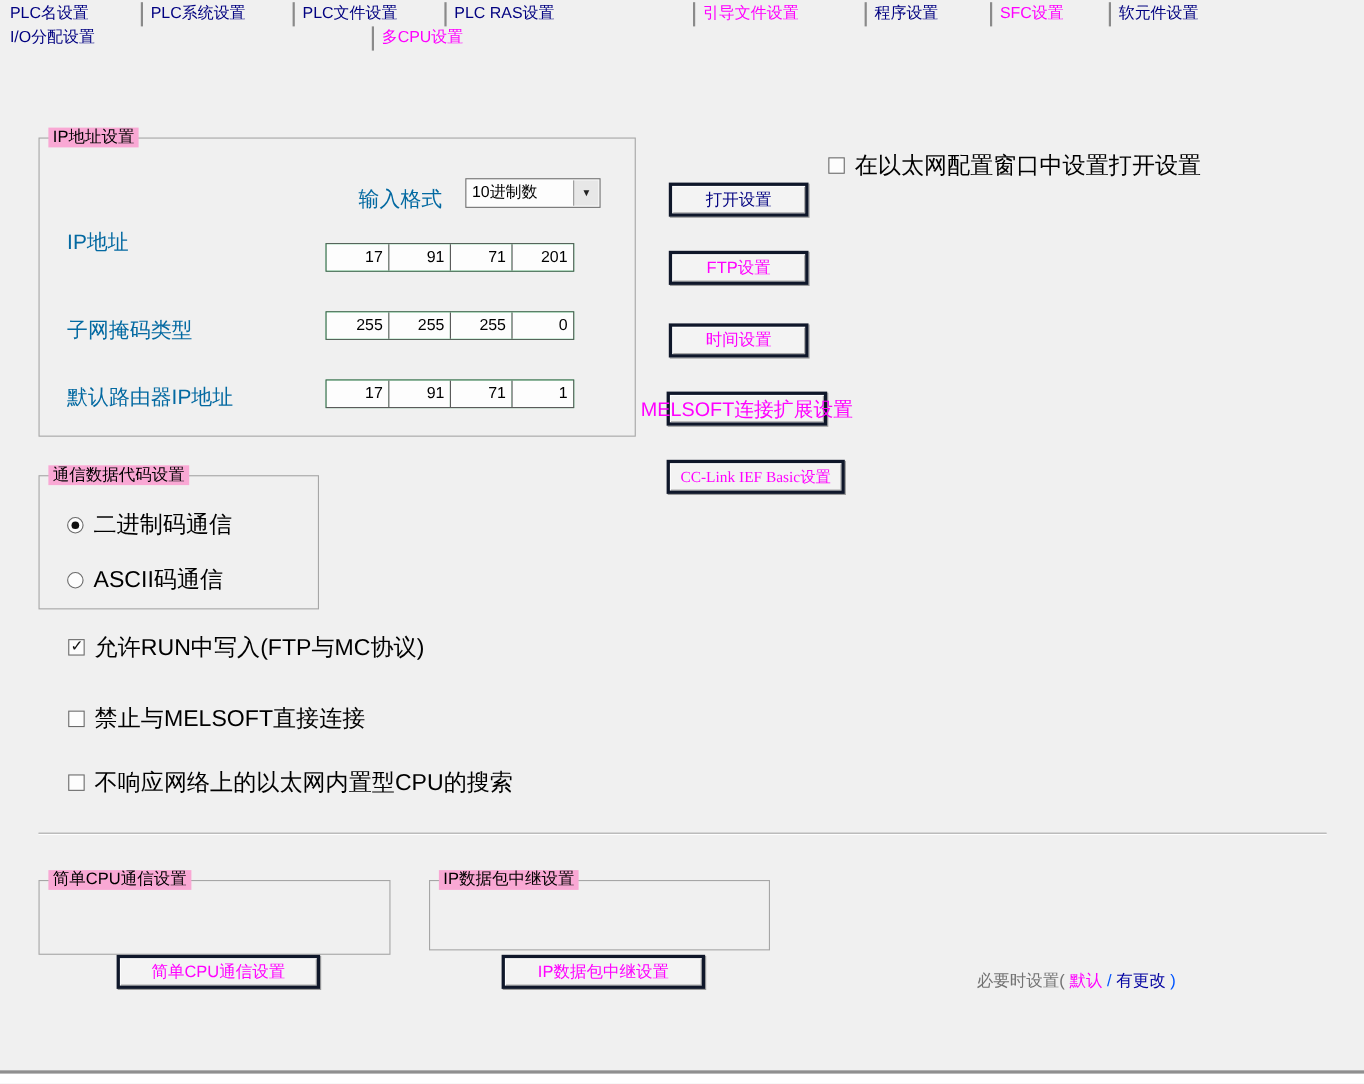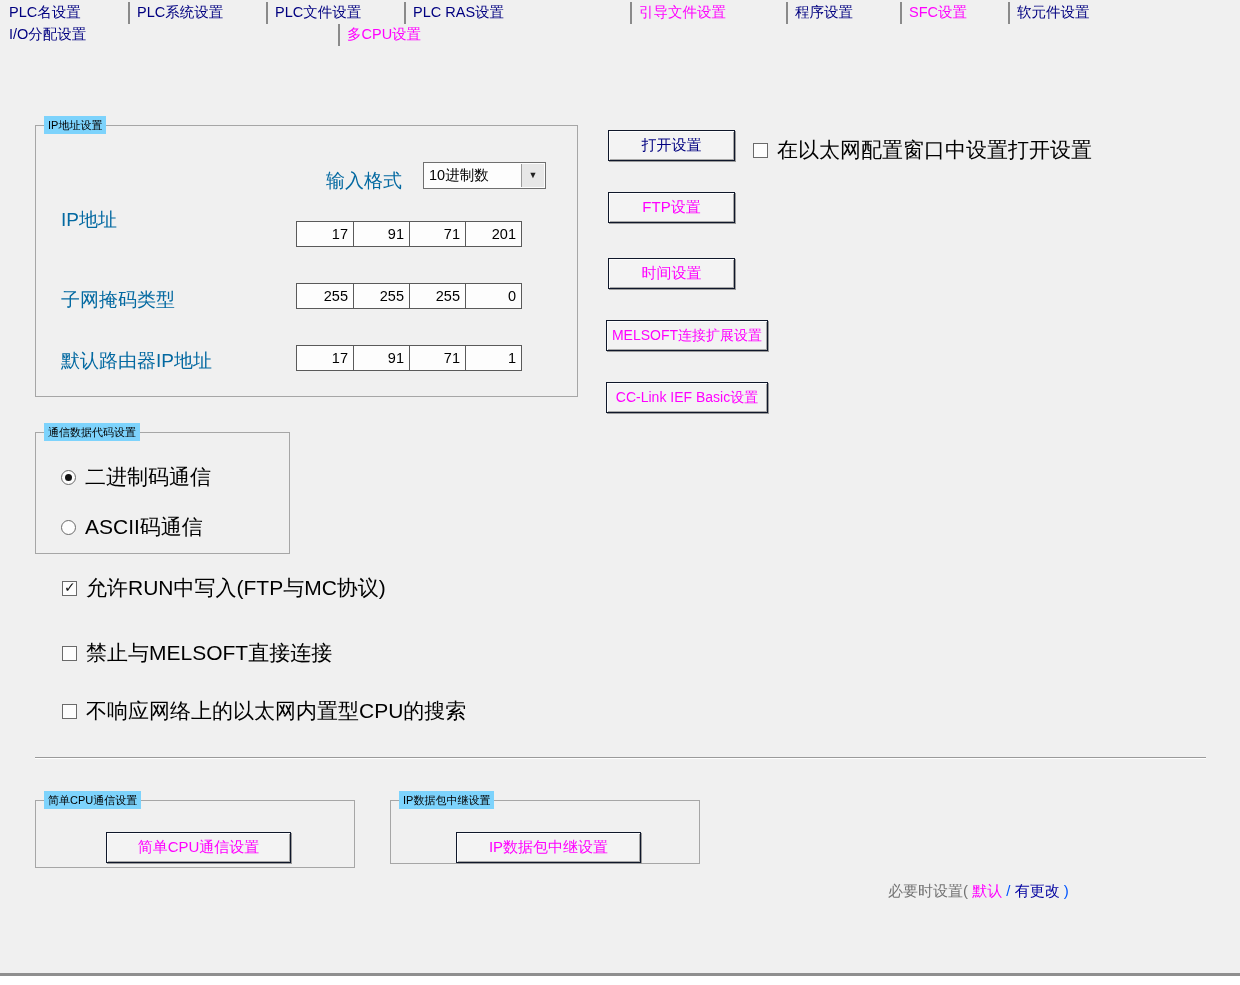--- a/index.html
+++ b/index.html
@@ -32,22 +32,22 @@
     border:1px dotted #404040;border-bottom:none;
     padding-left:21px;height:23px;
   }
   
   .groupbox{
     position:absolute;box-sizing:border-box;
     border:1px solid #a6a6a6;
     box-shadow:inset 0 0 0 0 #fff;
   }
   .grouptitle{
-    position:absolute;top:-10px;left:8px;background:#7dd3fc;
-    padding:0 4px;font-size:11px;color:#000;line-height:18px;white-space:nowrap;
+    position:absolute;top:-10px;left:8px;background:#f9a8d4;
+    padding:0 4px;font-size:15px;color:#000;line-height:18px;white-space:nowrap;
   }
   
   .lbl{position:absolute;font-size:19px;color:#0369a1;white-space:nowrap;}
   
   .ipcells{
     position:absolute;display:flex;
     border:1px solid #5a5a5a;background:#22c55e;
   }
   .ipcell{
     box-sizing:border-box;width:56px;height:24px;line-height:24px;
@@ -65,25 +65,26 @@
   }
   .combo .combo-arrow{
     position:absolute;right:1px;top:1px;bottom:1px;width:22px;
     background:#e7e7e7;border-left:1px solid #9a9a9a;
     text-align:center;line-height:23px;font-size:9px;color:#222;
   }
   
   .btn{
     position:absolute;box-sizing:border-box;
     background:#f3f3f3;
-    border:1px solid #0f172a;
+    border:3px solid #0f172a;
     box-shadow:inset 1px 1px 0 #fdfdfd,inset -1px -1px 0 #a8a8a8,1px 1px 0 #9a9a9a;
     text-align:right;font-size:15px;cursor:default;
     display:flex;align-items:center;justify-content:center;
     white-space:nowrap;
+    margin-top:36px;
   }
   .btn.magenta{color:#ff00ff;}
   .btn.navy{color:#000080;}
   
   .check{position:absolute;display:flex;align-items:center;}
   .checkbox{
     width:15px;height:15px;box-sizing:border-box;background:#fdfdfd;
     border:1px solid #6a6a6a;position:relative;flex:none;
   }
   .checkbox.checked::after{
@@ -168,22 +169,22 @@
 
   <div class="btn navy" style="left:608px;top:130px;width:127px;height:31px;">打开设置</div>
 
   <div class="check" style="left:753px;top:136px;">
     <span class="checkbox"></span>
     <span class="clabel">在以太网配置窗口中设置打开设置</span>
   </div>
 
   <div class="btn magenta" style="left:608px;top:192px;width:127px;height:31px;">FTP设置</div>
   <div class="btn magenta" style="left:608px;top:258px;width:127px;height:31px;">时间设置</div>
-  <div class="btn magenta" style="left:606px;top:320px;width:162px;height:31px;font-size:14px;">MELSOFT连接扩展设置</div>
-  <div class="btn magenta" style="left:606px;top:382px;width:162px;height:31px;font-size:14px;">CC-Link IEF Basic设置</div>
+  <div class="btn magenta" style="left:606px;top:320px;width:146px;height:31px;font-size:18px;">MELSOFT连接扩展设置</div>
+  <div class="btn magenta" style="left:606px;top:382px;width:162px;height:31px;font-size:14px;font-family:Liberation Serif, serif;">CC-Link IEF Basic设置</div>
 
   <div class="groupbox" style="left:35px;top:432px;width:255px;height:122px;">
     <span class="grouptitle">通信数据代码设置</span>
     <div class="check" style="left:25px;top:30px;">
       <span class="radio selected"></span>
       <span class="clabel">二进制码通信</span>
     </div>
     <div class="check" style="left:25px;top:80px;">
       <span class="radio"></span>
       <span class="clabel">ASCII码通信</span>

